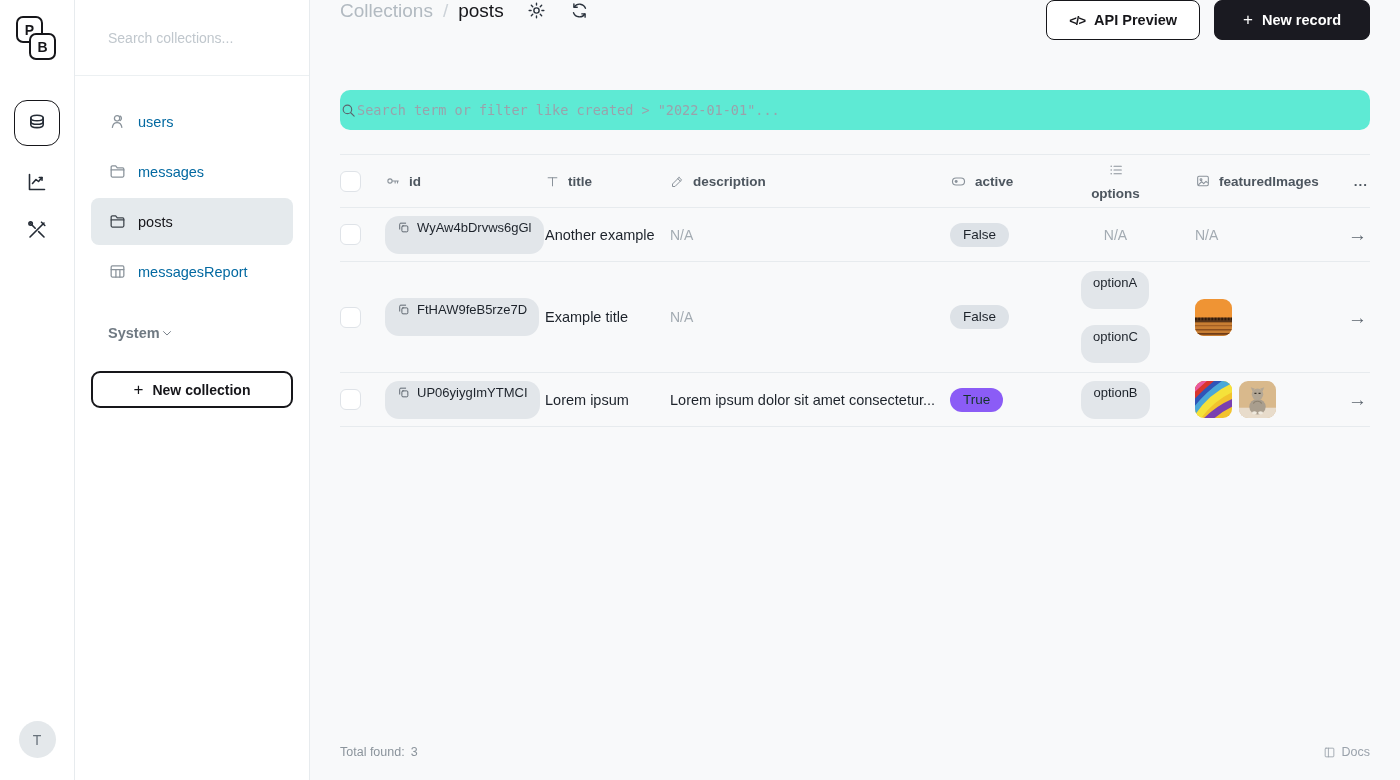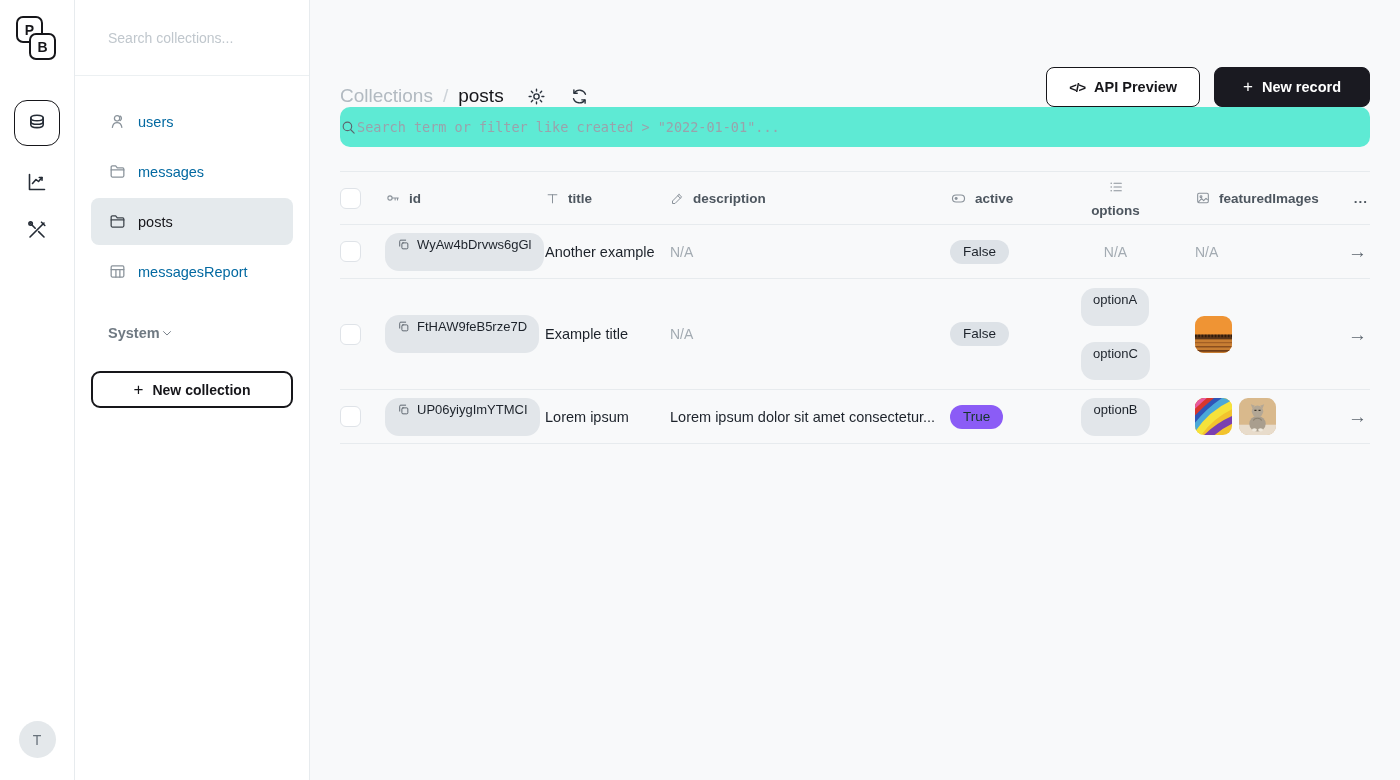--- a/index.html
+++ b/index.html
@@ -62,21 +62,21 @@
   .new-coll {
     margin:30px 16px 0; height:37px; border:2px solid #16161a; border-radius:9px; background:#fff;
     display:flex; align-items:center; justify-content:center; gap:9px;
     font-size:14px; font-weight:600; color:#16161a; cursor:pointer;
     font-family:"Liberation Sans","DejaVu Sans",sans-serif;
   }
   .plus-g { font-size:17px; font-weight:400; }
 
   
   .main { flex:1; background:#f8f9fa; display:flex; flex-direction:column; padding:0 30px; min-width:0; }
-  .page-head { height:107px; display:flex; align-items:flex-end; }
+  .page-head { height:90px; display:flex; align-items:flex-start; }
   .crumbs { display:flex; align-items:center; gap:10px; font-size:19px; }
   .crumb-root { color:#b2bac1; cursor:pointer; }
   .crumb-sep { color:#ccd2d8; }
   .crumb-cur { color:#16161a; }
   .head-icon { color:#2a323c; margin-left:22px; cursor:pointer; }
   .head-actions { margin-left:auto; display:flex; gap:14px; }
   .btn {
     height:40px; border-radius:8px; display:flex; align-items:center; justify-content:center;
     gap:9px; font-size:14.5px; font-weight:600; cursor:pointer; padding:0 22px;
     font-family:"Liberation Sans","DejaVu Sans",sans-serif;
@@ -475,14 +475,29 @@
             <ellipse cx="21" cy="31" rx="2.4" ry="1.6" fill="#efe9dd"></ellipse>
           </svg>
         </span>
       </div>
       <div class="td c-more">
           <span class="row-arrow">→</span>
         </div>
     </div>
   </div>
 
+  <div class="tbl-footer">
+    <div class="total">
+      <span>Total found:</span>
+      <span>3</span>
+    </div>
+    <div class="docs-link">
+      <span>
+        <svg class="ic" width="13" height="13" viewBox="0 0 24 24" stroke-width="2">
+            <rect x="4" y="4" width="16" height="16" rx="1.5"></rect>
+            <path d="M10 4v16"></path>
+          </svg>
+      </span>
+      <span>Docs</span>
+    </div>
+  </div>
 
 </div>
 
 </body></html>

